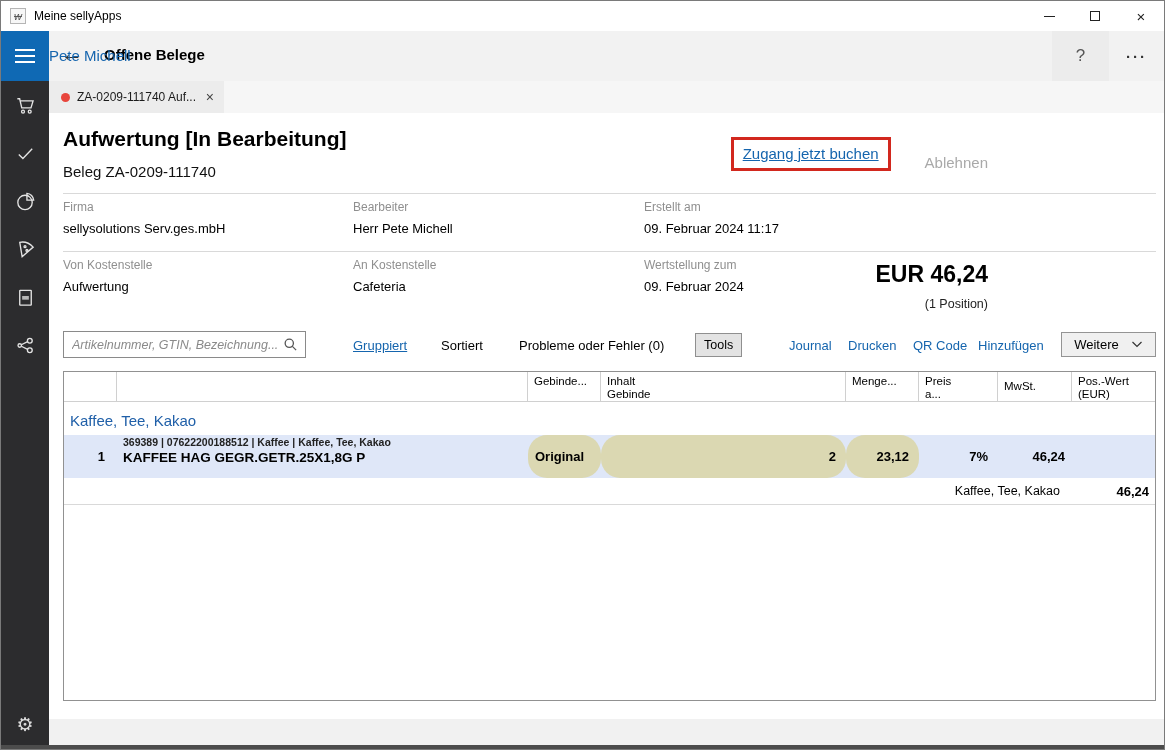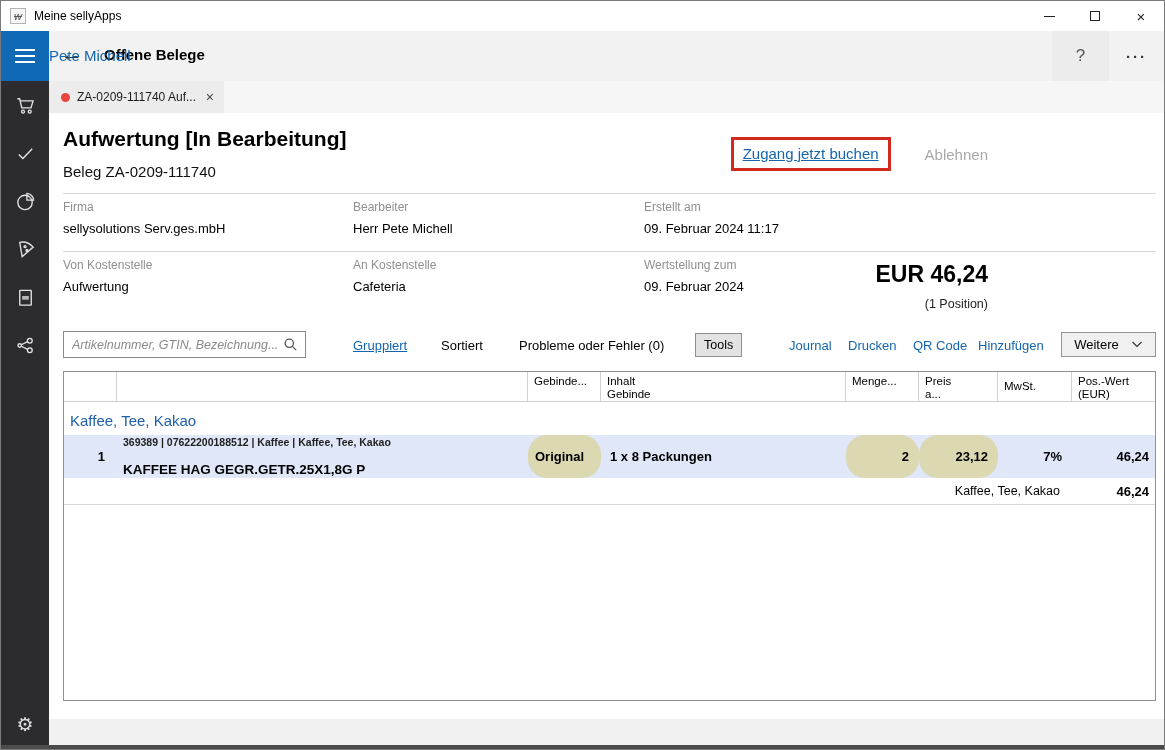--- a/index.html
+++ b/index.html
@@ -69,21 +69,21 @@
   }
   .tab-dot { width:9px; height:9px; border-radius:50%; background:#e8453c; margin-right:7px; flex:none; }
   .tab-label { font-size:12px; color:#1b1b1b; white-space:nowrap; overflow:hidden; }
   .tab-close { margin-left:auto; font-size:14px; color:#444; padding:0 2px; cursor:pointer; }
 
   
   .content { position:absolute; top:112px; left:48px; width:949px; height:606px; background:#fff; }
   .doc-title { position:absolute; left:14px; top:14px; font-size:21px; font-weight:bold; color:#000; }
   .doc-subtitle { position:absolute; left:14px; top:50px; font-size:15px; color:#111; }
 
-  .action-area { position:absolute; top:24px; right:10px; display:flex; align-items:center;padding-left:8px; }
+  .action-area { position:absolute; top:24px; right:10px; display:flex; align-items:flex-end;padding-left:8px; }
   .primary-action-box { border:3px solid #d2281e; padding:5px 9px; margin-right:34px; }
   .primary-action { font-size:15px; color:#1565ae; text-decoration:underline; cursor:pointer; white-space:nowrap; }
   .secondary-action { font-size:15px; color:#a9a9a9; cursor:pointer; white-space:nowrap; }
 
   .divider { position:absolute; left:14px; width:1093px; height:1px; background:#d9d9d9; }
   .div1 { top:80px; } .div2 { top:138px; }
 
   .meta-label { position:absolute; font-size:12px; color:#8f8f8f; }
   .meta-value { position:absolute; font-size:13px; color:#000; }
   .mc1 { left:14px; } .mc2 { left:304px; } .mc3 { left:595px; }
@@ -132,21 +132,21 @@
     font-size:11.5px; color:#000; padding:3px 4px 0 6px; border-right:1px solid #d0d0d0;
     white-space:pre-line; line-height:12.5px; overflow:hidden;
   }
   .th:last-child { border-right:none; }
   .th.center-v { display:flex; align-items:center; padding-top:0; }
   .group-row { height:33px; display:flex; align-items:flex-end; padding:0 0 6px 6px; }
   .group-label { font-size:15px; color:#1f5fa8; }
   .data-row { height:43px; background:#dfe7f8; }
   .cell { display:flex; align-items:center; font-size:13px; color:#000; overflow:hidden; }
   .c-num { justify-content:flex-end; padding-right:12px; font-weight:bold; }
-  .c-desc { flex-direction:column; align-items:flex-start; justify-content:space-between; padding-left:6px; }
+  .c-desc { flex-direction:column; align-items:flex-start; justify-content:flex-start; padding-left:6px; }
   .desc-info { font-size:10.5px; font-weight:600; color:#222; line-height:14px; white-space:nowrap; }
   .desc-name { font-size:13.5px; font-weight:bold; color:#000; line-height:17px; white-space:nowrap; }
   .beige { background:#dbd8b2;border-radius:19px; }
   .c-gebinde { font-weight:bold; padding-left:7px; }
   .c-inhalt { font-weight:bold; padding-left:9px; }
   .c-right { justify-content:flex-end; padding-right:10px; font-weight:bold; }
   .c-wert { justify-content:flex-end; padding-right:7px; font-weight:bold; }
   .summary-row { height:27px; border-bottom:1px solid #d9d9d9; }
   .s-group { grid-column:1 / 8; display:flex; align-items:center; justify-content:flex-end; padding-right:12px; font-size:12.5px; color:#000; }
   .s-wert { display:flex; align-items:center; justify-content:flex-end; padding-right:7px; font-size:13px; font-weight:bold; }
@@ -319,21 +319,20 @@
         <span class="group-label">Kaffee, Tee, Kakao</span>
       </div>
 
       <div class="tgrid data-row">
         <div class="cell c-num">1</div>
         <div class="cell c-desc">
           <div class="desc-info">369389 | 07622200188512 | Kaffee | Kaffee, Tee, Kakao</div>
           <div class="desc-name">KAFFEE HAG GEGR.GETR.25X1,8G P</div>
         </div>
         <div class="cell c-gebinde beige">Original</div>
-        <div class="cell c-inhalt">1 x 8 Packungen</div>
         <div class="cell c-right beige">2</div>
         <div class="cell c-right beige">23,12</div>
         <div class="cell c-right">7%</div>
         <div class="cell c-wert">46,24</div>
       </div>
 
       <div class="tgrid summary-row">
         <div class="s-group">Kaffee, Tee, Kakao</div>
         <div class="s-wert">46,24</div>
       </div>

